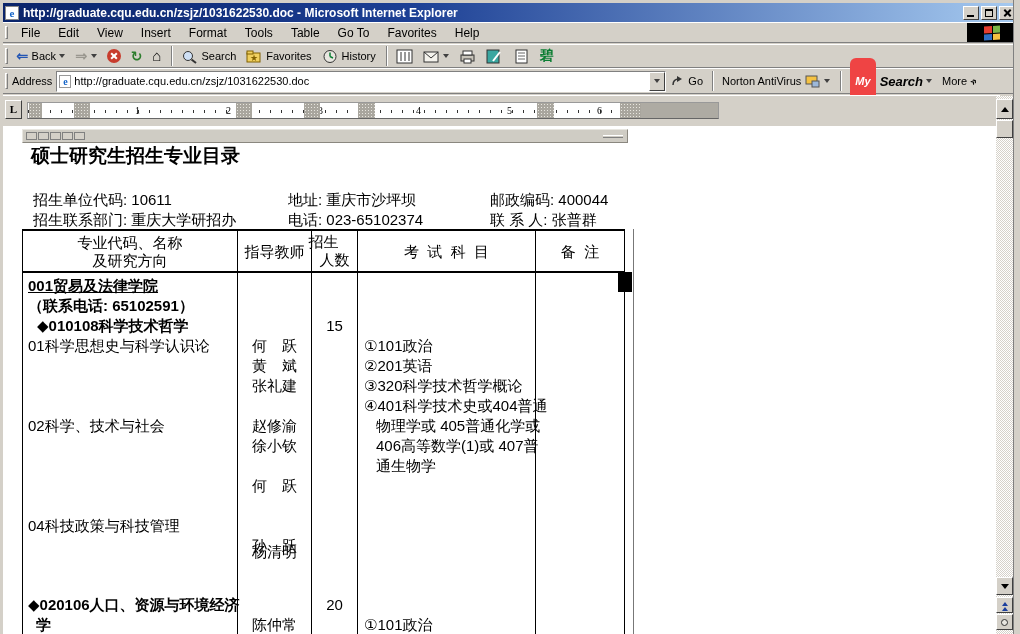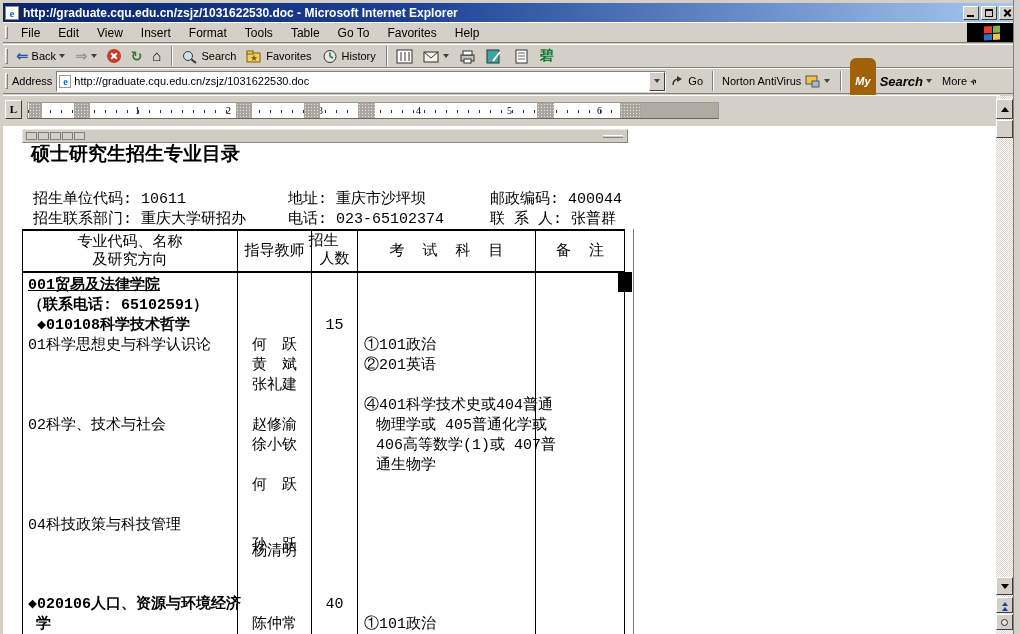--- a/index.html
+++ b/index.html
@@ -46,21 +46,21 @@
   .plugin{color:#0a7d32;font-weight:bold;font-size:14px;}
   .addrbar{top:68px;height:26px;font-size:11px;}
   .addr-input{height:21px;background:#fff;border:1px solid;border-color:#808080 #fff #fff #808080;
     display:flex;align-items:center;flex:0 0 610px;margin-left:4px;padding-left:2px;}
   .ie-page{width:12px;height:13px;background:#fff;border:1px solid #999;color:#1464C8;
     font:bold 10px "Liberation Serif",serif;text-align:center;line-height:11px;margin-right:3px;flex:none;}
   .url-text{flex:1;white-space:nowrap;overflow:hidden;}
   .combo-btn{width:16px;height:19px;background:#D4D0C8;border:1px solid;border-color:#fff #404040 #404040 #fff;
     display:flex;align-items:center;justify-content:center;flex:none;}
   .golbl{display:flex;align-items:center;gap:3px;padding:0 5px;}
-  .my-pill{background:#a16207;color:#fff;border-radius:6px;padding:17px 5px;font:italic bold 11px "Liberation Sans",sans-serif;}
+  .my-pill{background:#ef4444;color:#fff;border-radius:6px;padding:17px 5px;font:italic bold 11px "Liberation Sans",sans-serif;}
   .search-word{font:italic bold 13px "Liberation Sans",sans-serif;margin-left:1px;}
   .more-chev{display:inline-block;transform:rotate(-40deg);font-weight:bold;}
   
   .rulerrow{position:absolute;left:3px;right:20px;top:95px;height:30px;background:#D4D0C8;border-top:1px solid #fff;}
   .tabsel{position:absolute;left:2px;top:4px;width:17px;height:19px;background:#D4D0C8;
     border:1px solid;border-color:#fff #404040 #404040 #fff;text-align:center;
     font:bold 11px "Liberation Serif",serif;line-height:17px;}
   .rulerstrip{position:absolute;left:24px;top:6px;width:692px;height:17px;background:#fff;
     border:1px solid #999;border-bottom-color:#666;}
   .ticks{position:absolute;left:0;top:7px;width:100%;height:3px;
@@ -68,21 +68,21 @@
   .rnum{position:absolute;top:2px;font-size:10px;font-family:"Liberation Serif",serif;}
   .rblock{position:absolute;top:0;height:15px;background:#a9a69e;
     background-image:radial-gradient(#e8e6e0 0.8px,transparent 0.9px);background-size:3px 3px;}
   .rdark{position:absolute;top:0;height:15px;background:#aeaba3;}
   
   .page{position:absolute;left:3px;top:126px;width:993px;height:508px;background:#fff;overflow:hidden;}
   .widgetbar{position:absolute;left:19px;top:3px;width:606px;height:14px;background:#cfccc4;
     border:1px solid;border-color:#e8e6e0 #8a877f #8a877f #e8e6e0;}
   .viewbtn{position:absolute;top:2px;width:11px;height:8px;background:#d4d0c8;border:1px solid #808080;}
   .wb-handle{position:absolute;top:5px;left:580px;width:20px;height:3px;border-top:1px solid #fff;border-bottom:1px solid #808080;}
-  .dl{position:absolute;font-size:15px;line-height:19px;white-space:pre;font-family:Liberation Mono, monospace;}
+  .dl{position:absolute;font-size:15px;line-height:19px;white-space:pre;}
   .b{font-weight:bold;} .u{text-decoration:underline;}
   .ctr{text-align:center;}
   .hline{position:absolute;background:#000;}
   .vline{position:absolute;width:1px;background:#000;}
   .boundary{position:absolute;width:1px;background:#777;}
   .blackrect{position:absolute;background:#000;}
   
   .vsb{position:absolute;right:7px;top:96px;width:17px;bottom:0;background:#e3e0d8;
     background-image:conic-gradient(#fff 0 25%,#d6d2ca 0 50%,#fff 0 75%,#d6d2ca 0);background-size:2px 2px;}
   .sbtn{position:absolute;left:0;width:17px;background:#D4D0C8;border:1px solid;
@@ -327,37 +327,38 @@
     <div class="dl b" style="left:25px;top:170px;">（联系电话: 65102591）</div>
     <div class="dl b" style="left:25px;top:190px;margin-left:9px;">◆010108科学技术哲学</div>
     <div class="dl ctr" style="left:309px;top:190px;width:45px;">15</div>
 
     <div class="dl" style="left:25px;top:210px;">01科学思想史与科学认识论</div>
     <div class="dl ctr" style="left:235px;top:210px;width:73px;">何　跃</div>
     <div class="dl" style="left:361px;top:210px;">①101政治</div>
     <div class="dl ctr" style="left:235px;top:230px;width:73px;">黄　斌</div>
     <div class="dl" style="left:361px;top:230px;">②201英语</div>
     <div class="dl ctr" style="left:235px;top:250px;width:73px;">张礼建</div>
+    <div class="dl" style="left:361px;top:250px;">③320科学技术哲学概论</div>
     <div class="dl" style="left:361px;top:270px;">④401科学技术史或404普通</div>
 
     <div class="dl" style="left:25px;top:290px;">02科学、技术与社会</div>
     <div class="dl ctr" style="left:235px;top:290px;width:73px;">赵修渝</div>
     <div class="dl" style="left:373px;top:290px;text-align:center;">物理学或 405普通化学或</div>
     <div class="dl ctr" style="left:235px;top:310px;width:73px;">徐小钦</div>
     <div class="dl" style="left:373px;top:310px;">406高等数学(1)或 407普</div>
     <div class="dl" style="left:373px;top:330px;">通生物学</div>
 
     <div class="dl ctr" style="left:235px;top:350px;width:73px;">何　跃</div>
 
     <div class="dl" style="left:25px;top:390px;">04科技政策与科技管理</div>
     <div class="dl ctr" style="left:235px;top:392px;width:73px;margin-top:24px;">杨清明</div>
     <div class="dl ctr" style="left:235px;top:410px;width:73px;">孙　跃</div>
 
     <div class="dl b" style="left:25px;top:469px;">◆020106人口、资源与环境经济</div>
-    <div class="dl ctr" style="left:309px;top:469px;width:45px;">40</div>
+    <div class="dl ctr" style="left:309px;top:469px;width:45px;">20</div>
     <div class="dl b" style="left:33px;top:489px;">学</div>
     <div class="dl ctr" style="left:235px;top:489px;width:73px;">陈仲常</div>
     <div class="dl" style="left:361px;top:489px;">①101政治</div>
   </div>
 
   <div class="vsb">
     <div class="sbtn" style="top:3px;height:20px;">
         <span class="tri-up"></span>
       </div>
     <div class="sbtn" style="top:24px;height:18px;border-color:#fff #404040 #404040 #fff;"></div>

